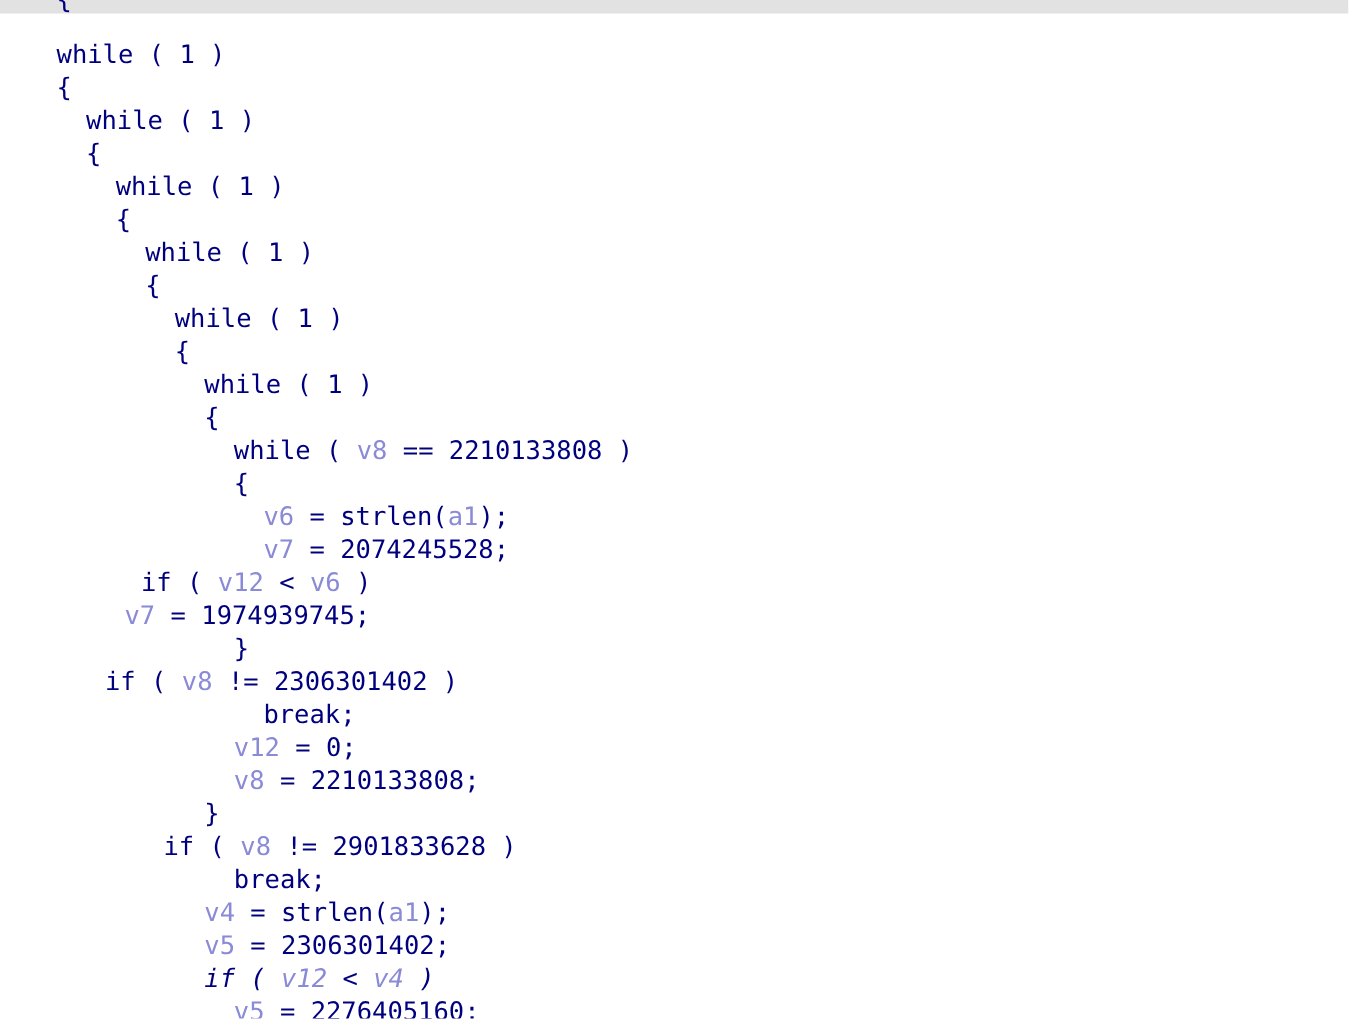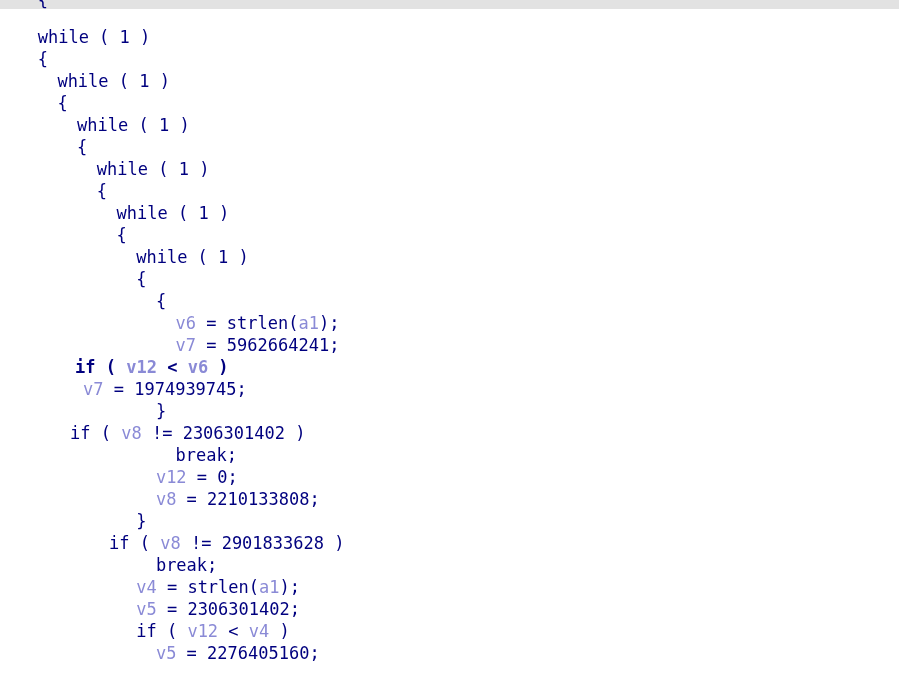--- a/index.html
+++ b/index.html
@@ -85,32 +85,33 @@
       <div class="code-line" style="padding-left: 57.4px;"><span class="tok-kw">while</span><span class="tok-punct"> ( </span><span class="tok-num">1</span><span class="tok-punct"> )</span></div>
       <div class="code-line" style="padding-left: 57.4px;"><span class="tok-punct">{</span></div>
       <div class="code-line" style="padding-left: 77.1px;"><span class="tok-kw">while</span><span class="tok-punct"> ( </span><span class="tok-num">1</span><span class="tok-punct"> )</span></div>
       <div class="code-line" style="padding-left: 77.1px;"><span class="tok-punct">{</span></div>
       <div class="code-line" style="padding-left: 96.8px;"><span class="tok-kw">while</span><span class="tok-punct"> ( </span><span class="tok-num">1</span><span class="tok-punct"> )</span></div>
       <div class="code-line" style="padding-left: 96.8px;"><span class="tok-punct">{</span></div>
       <div class="code-line" style="padding-left: 116.5px;"><span class="tok-kw">while</span><span class="tok-punct"> ( </span><span class="tok-num">1</span><span class="tok-punct"> )</span></div>
       <div class="code-line" style="padding-left: 116.5px;"><span class="tok-punct">{</span></div>
       <div class="code-line" style="padding-left: 136.2px;"><span class="tok-kw">while</span><span class="tok-punct"> ( </span><span class="tok-num">1</span><span class="tok-punct"> )</span></div>
       <div class="code-line" style="padding-left: 136.2px;"><span class="tok-punct">{</span></div>
+      <div class="code-line" style="padding-left: 155.9px;"><span class="tok-kw">while</span><span class="tok-punct"> ( </span><span class="tok-var">v8</span><span class="tok-punct"> == </span><span class="tok-num">2210133808</span><span class="tok-punct"> )</span></div>
       <div class="code-line" style="padding-left: 155.9px;"><span class="tok-punct">{</span></div>
       <div class="code-line" style="padding-left: 175.6px;"><span class="tok-var">v6</span><span class="tok-punct"> = </span><span class="tok-fn">strlen</span><span class="tok-punct">(</span><span class="tok-arg">a1</span><span class="tok-punct">);</span></div>
-      <div class="code-line" style="padding-left: 175.6px;"><span class="tok-var">v7</span><span class="tok-punct"> = </span><span class="tok-num">5962664241</span><span class="tok-punct">;</span></div>
-      <div class="code-line" style="padding-left: 75px; font-weight: bold;"><span class="tok-kw">if</span><span class="tok-punct"> ( </span><span class="tok-var">v12</span><span class="tok-punct"> &lt; </span><span class="tok-var">v6</span><span class="tok-punct"> )</span></div>
+      <div class="code-line" style="padding-left: 175.6px;"><span class="tok-var">v7</span><span class="tok-punct"> = </span><span class="tok-num">2074245528</span><span class="tok-punct">;</span></div>
+      <div class="code-line" style="padding-left: 94px;"><span class="tok-kw">if</span><span class="tok-punct"> ( </span><span class="tok-var">v12</span><span class="tok-punct"> &lt; </span><span class="tok-var">v6</span><span class="tok-punct"> )</span></div>
       <div class="code-line" style="padding-left: 83px;"><span class="tok-var">v7</span><span class="tok-punct"> = </span><span class="tok-num">1974939745</span><span class="tok-punct">;</span></div>
       <div class="code-line" style="padding-left: 155.9px;"><span class="tok-punct">}</span></div>
       <div class="code-line" style="padding-left: 70px;"><span class="tok-kw">if</span><span class="tok-punct"> ( </span><span class="tok-var">v8</span><span class="tok-punct"> != </span><span class="tok-num">2306301402</span><span class="tok-punct"> )</span></div>
       <div class="code-line" style="padding-left: 175.6px;"><span class="tok-kw">break</span><span class="tok-punct">;</span></div>
       <div class="code-line" style="padding-left: 155.9px;"><span class="tok-var">v12</span><span class="tok-punct"> = </span><span class="tok-num">0</span><span class="tok-punct">;</span></div>
       <div class="code-line" style="padding-left: 155.9px;"><span class="tok-var">v8</span><span class="tok-punct"> = </span><span class="tok-num">2210133808</span><span class="tok-punct">;</span></div>
       <div class="code-line" style="padding-left: 136.2px;"><span class="tok-punct">}</span></div>
       <div class="code-line" style="padding-left: 109px;"><span class="tok-kw">if</span><span class="tok-punct"> ( </span><span class="tok-var">v8</span><span class="tok-punct"> != </span><span class="tok-num">2901833628</span><span class="tok-punct"> )</span></div>
       <div class="code-line" style="padding-left: 155.9px;"><span class="tok-kw">break</span><span class="tok-punct">;</span></div>
       <div class="code-line" style="padding-left: 136.2px;"><span class="tok-var">v4</span><span class="tok-punct"> = </span><span class="tok-fn">strlen</span><span class="tok-punct">(</span><span class="tok-arg">a1</span><span class="tok-punct">);</span></div>
       <div class="code-line" style="padding-left: 136.2px;"><span class="tok-var">v5</span><span class="tok-punct"> = </span><span class="tok-num">2306301402</span><span class="tok-punct">;</span></div>
-      <div class="code-line" style="padding-left: 136.2px;"><span class="tok-kw">if</span><span class="tok-punct"> ( </span><span class="tok-var">v12</span><span class="tok-punct"> &lt; </span><span class="tok-var">v4</span><span class="tok-punct"> )</span></div>
+      <div class="code-line" style="padding-left: 136.2px; font-style: italic;"><span class="tok-kw">if</span><span class="tok-punct"> ( </span><span class="tok-var">v12</span><span class="tok-punct"> &lt; </span><span class="tok-var">v4</span><span class="tok-punct"> )</span></div>
       <div class="code-line" style="padding-left: 155.9px;"><span class="tok-var">v5</span><span class="tok-punct"> = </span><span class="tok-num">2276405160</span><span class="tok-punct">;</span></div>
     </div>
 
 </div>
 
 </body></html>

